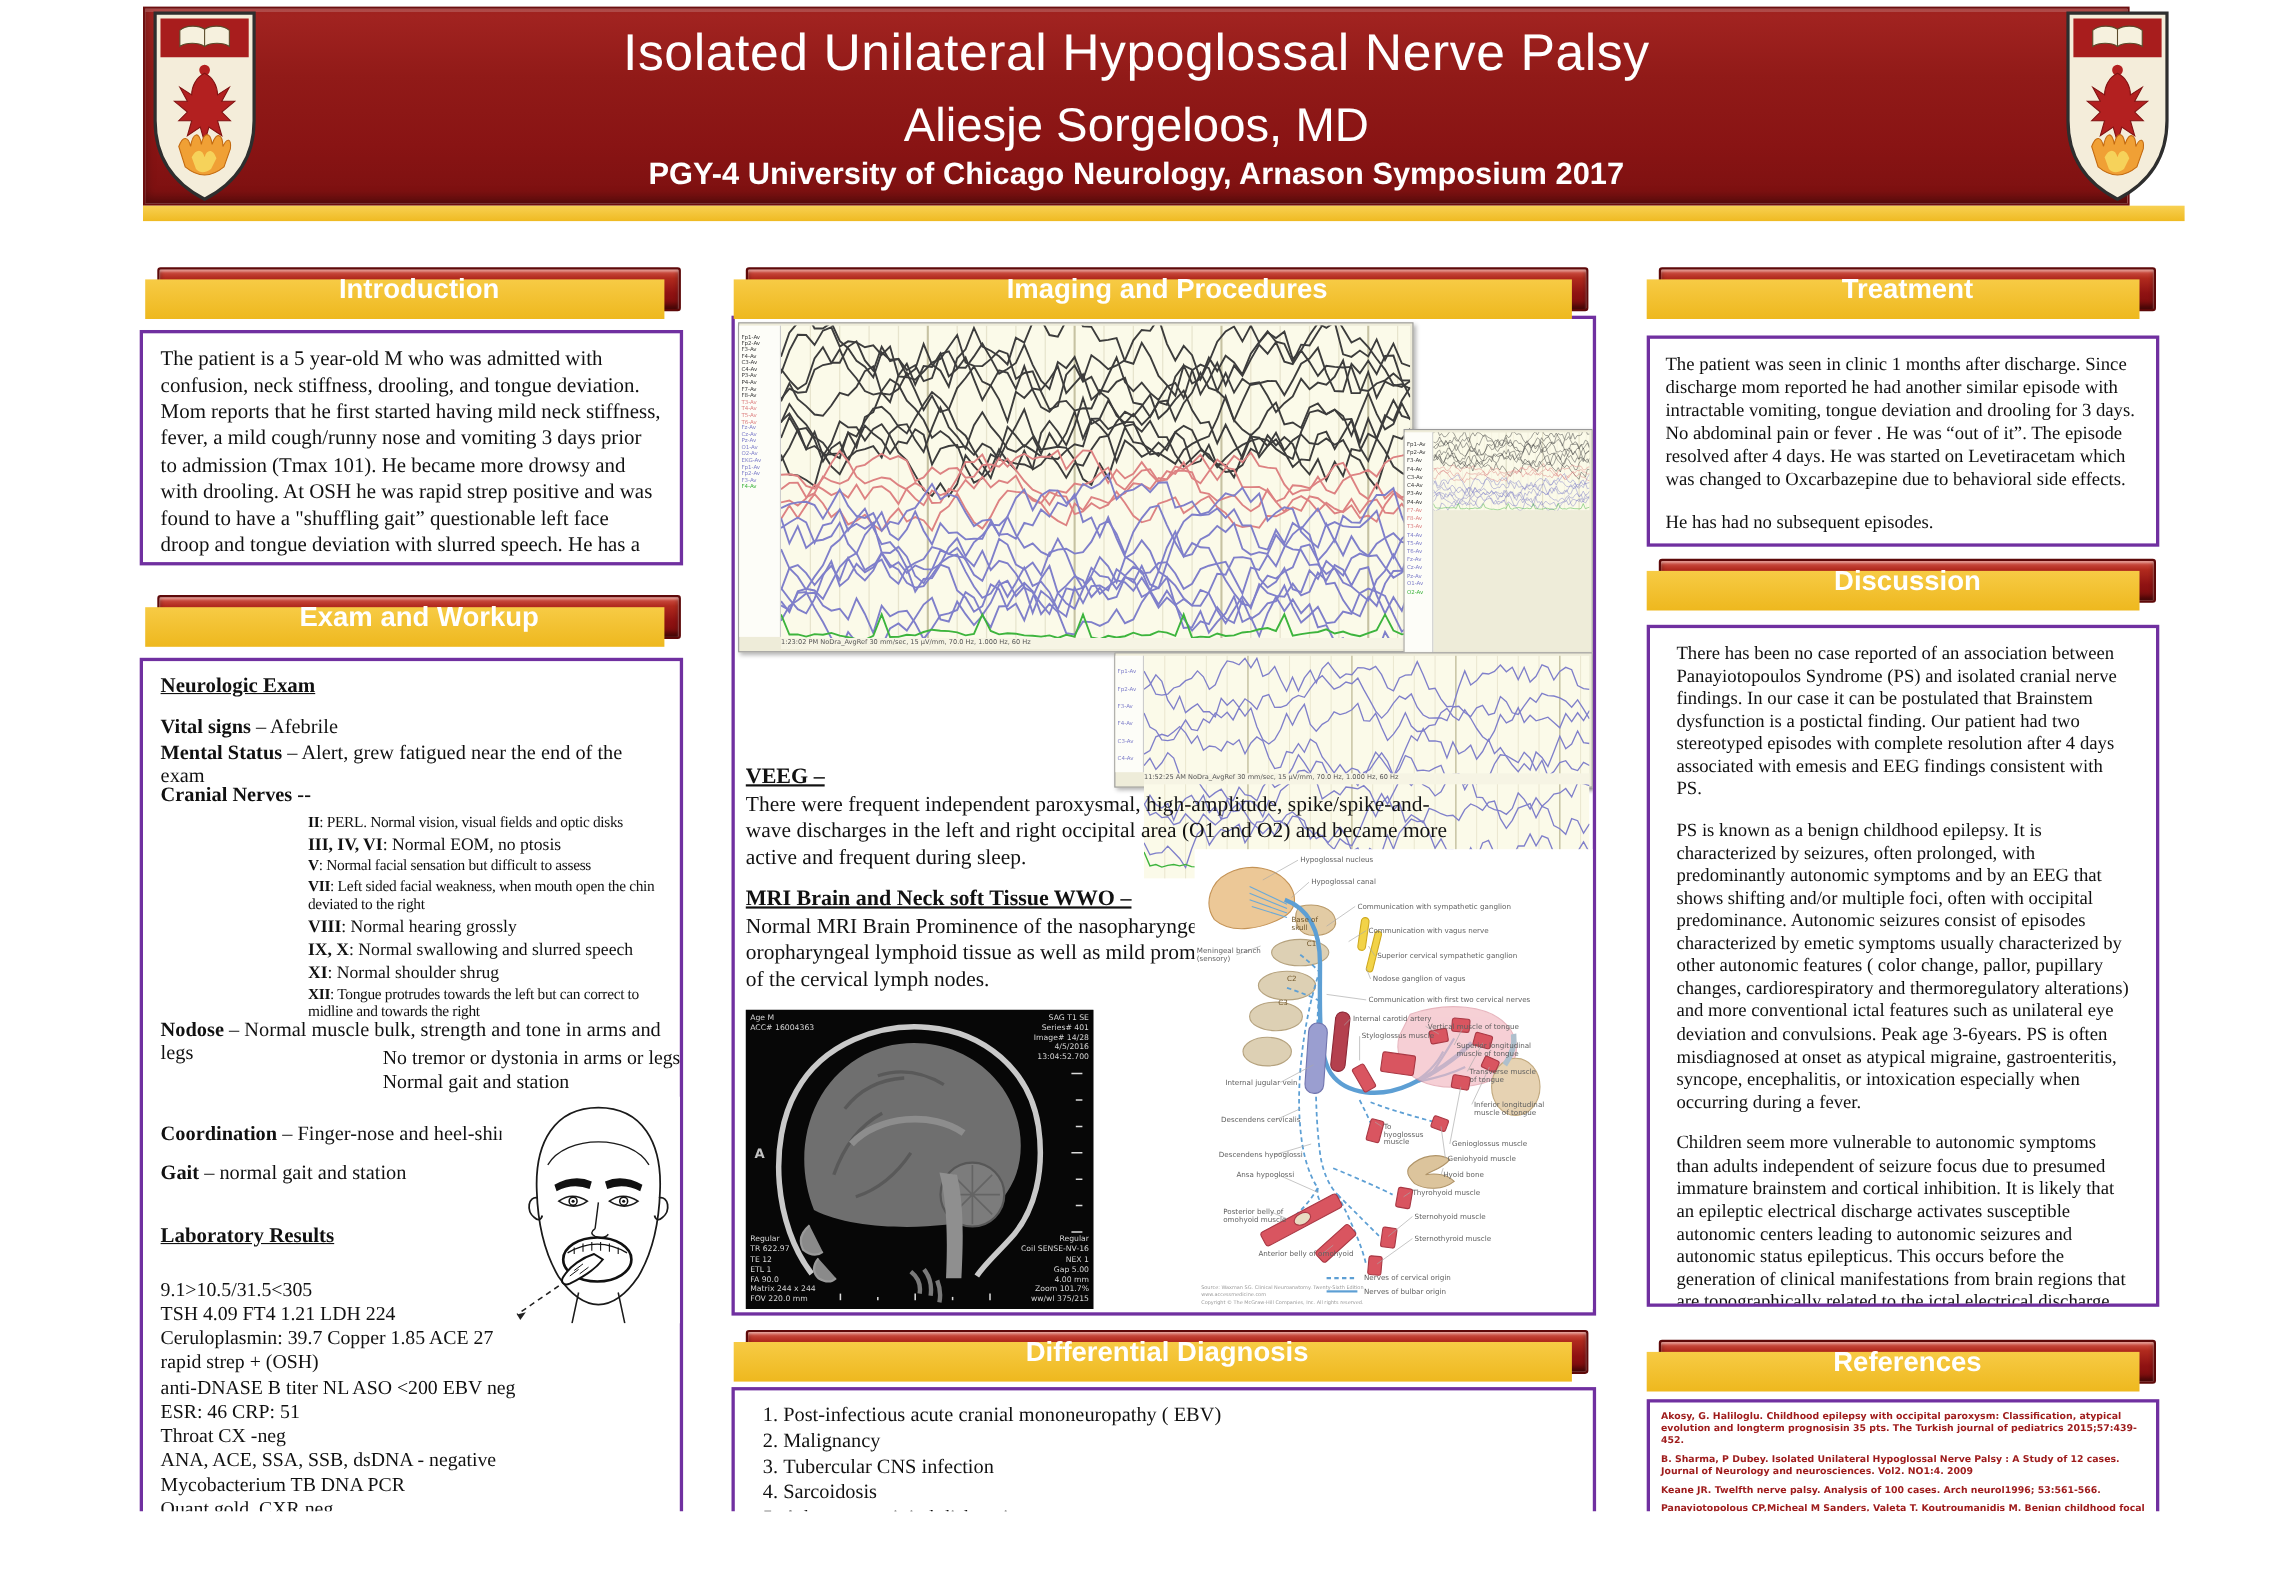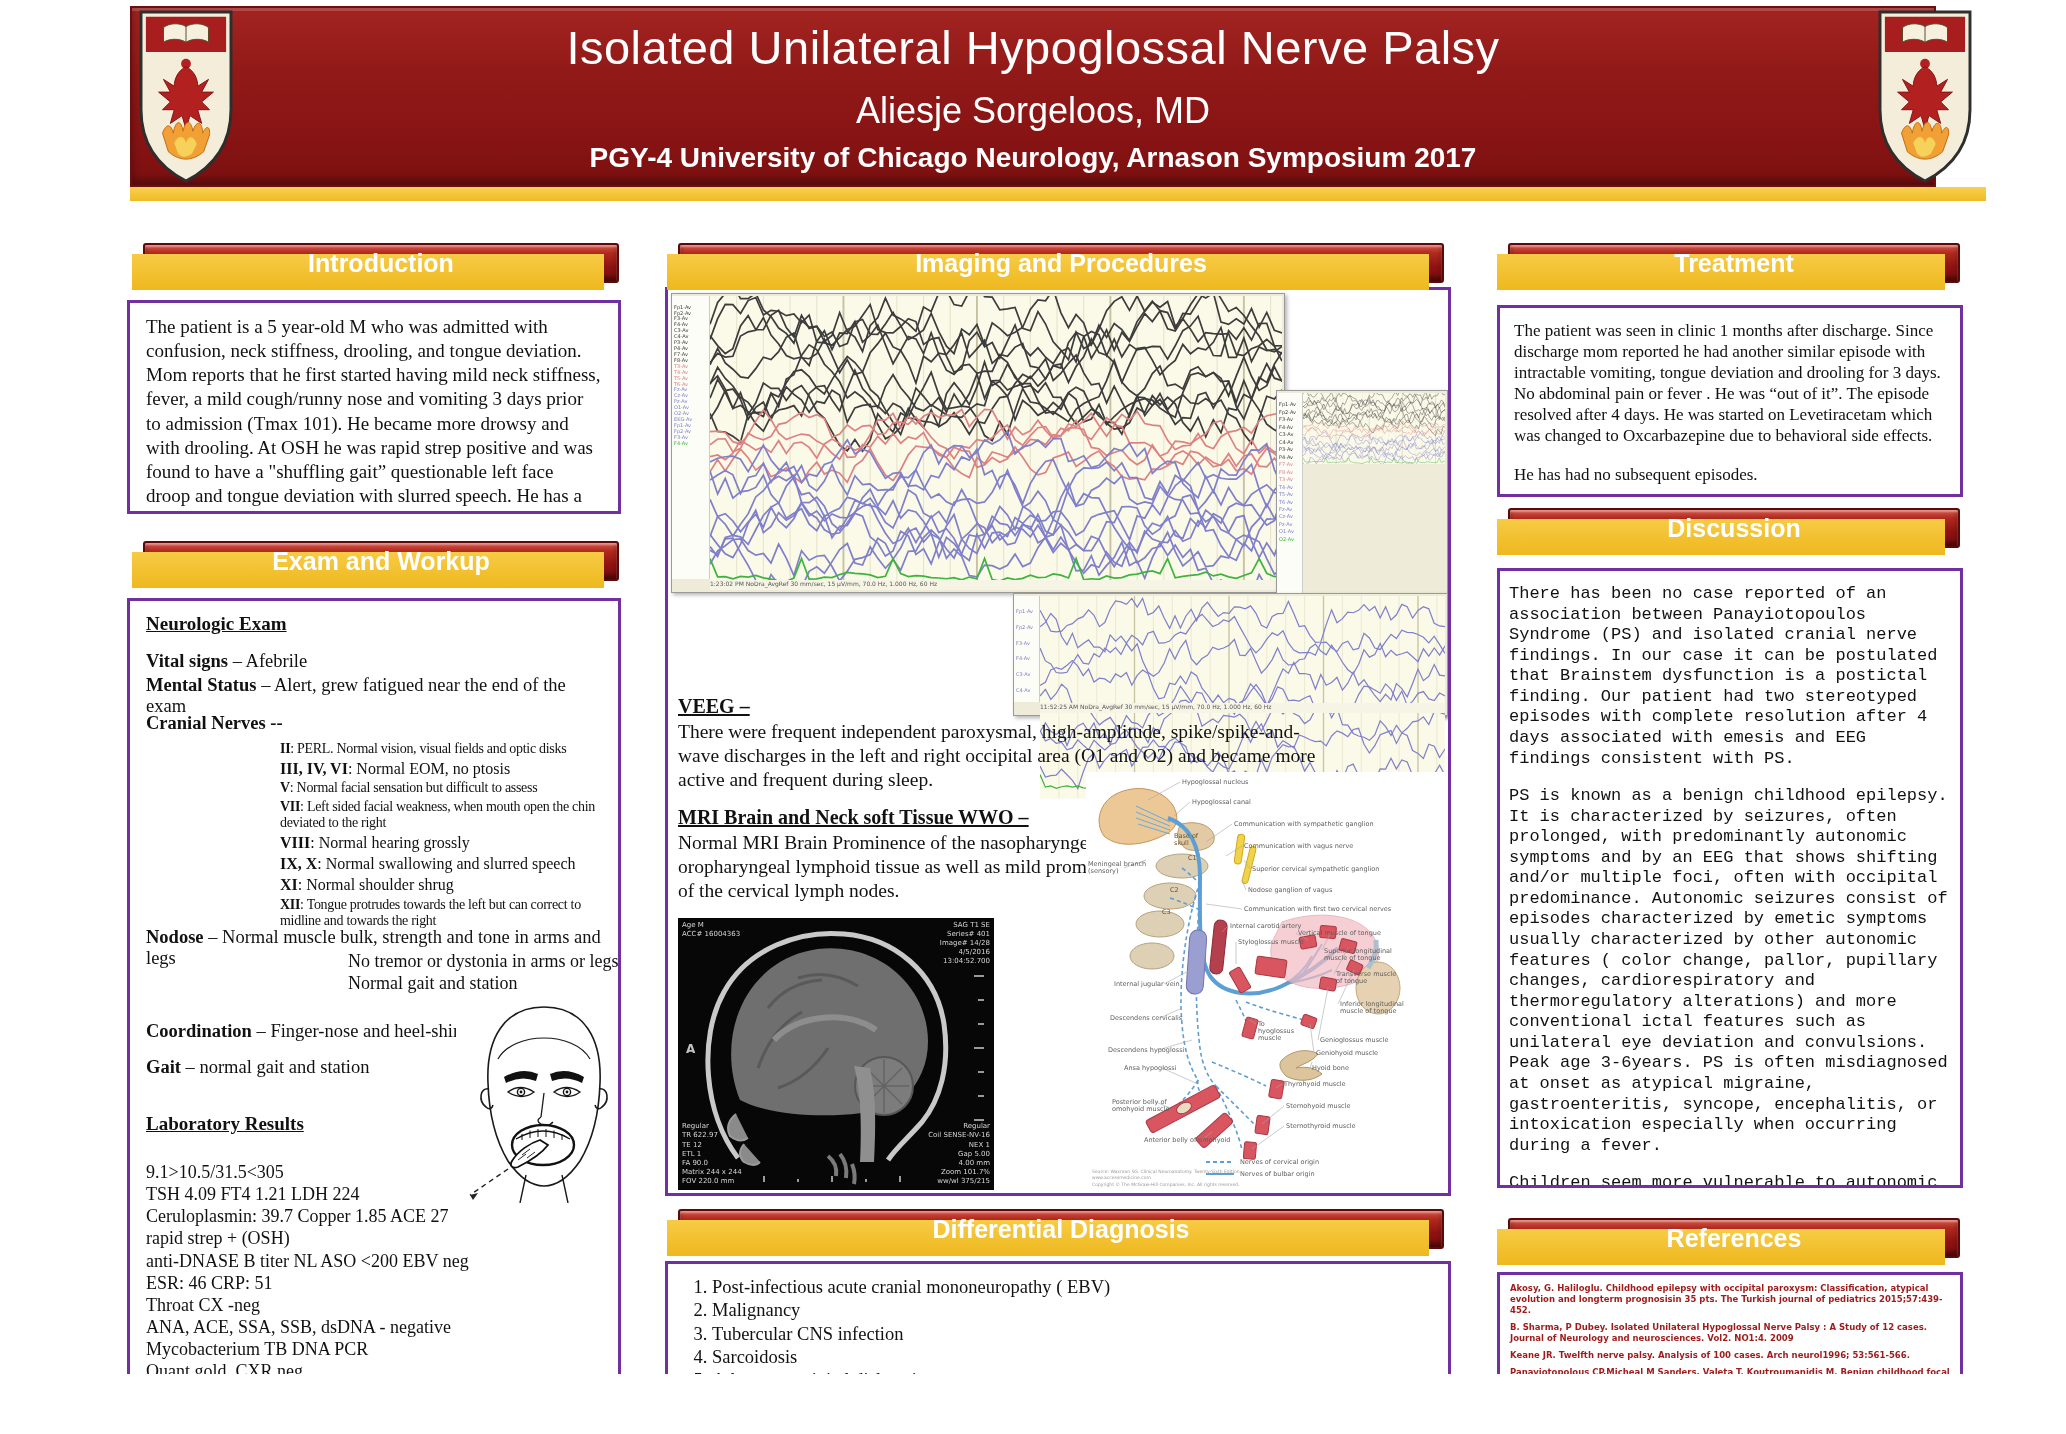--- a/index.html
+++ b/index.html
@@ -8,21 +8,21 @@
   
   .band{position:absolute;left:130px;top:6px;width:1806px;height:181px;
         background:linear-gradient(180deg,#a32421 0%,#911a18 35%,#891414 70%,#7c1010 100%);
         border:2px solid #6d0f0f;box-sizing:border-box;
         box-shadow:inset 0 3px 0 rgba(255,255,255,.18), inset 0 -5px 10px rgba(0,0,0,.35);}
   .gold-stripe{position:absolute;left:130px;top:187px;width:1856px;height:14px;
         background:linear-gradient(180deg,#f8d153,#efba22);}
   .band-title{position:absolute;left:300px;right:300px;top:12px;text-align:center;color:#fff;
         font-family:"Liberation Sans",sans-serif;font-size:47px;letter-spacing:.5px;}
   .band-author{position:absolute;left:300px;right:300px;top:82px;text-align:center;color:#fff;
-        font-family:"Liberation Sans",sans-serif;font-size:36px;}
+        font-family:"Liberation Sans",sans-serif;font-size:43px;}
   .band-aff{position:absolute;left:300px;right:300px;top:134px;text-align:center;color:#fff;
         font-family:"Liberation Sans",sans-serif;font-size:28px;font-weight:bold;}
   .crest{position:absolute;top:8px;width:106px;height:178px;}
   .crest.left{left:133px;} .crest.right{left:1872px;}
   
   .bar{position:absolute;height:40px;z-index:2;border:2px solid #5e0909;border-radius:3px;box-sizing:border-box;
        background:linear-gradient(180deg,#d4574a 0%,#b12a1e 22%,#8f1212 60%,#7a0c0c 100%);
        box-shadow:inset 0 2px 2px rgba(255,255,255,.4), inset 0 -4px 5px rgba(0,0,0,.45);
        display:flex;align-items:center;justify-content:center;}
   .bar::before{content:"";position:absolute;left:-13px;top:9px;width:100%;height:100%;
@@ -82,21 +82,21 @@
   .leg{font:6.5px "DejaVu Sans",sans-serif;fill:#5f5f5f;}
   .anat-source{position:absolute;left:6px;bottom:2px;font:4.5px "DejaVu Sans",sans-serif;color:#9a9a9a;white-space:pre-line;line-height:1.4;}
   #diff-bar{left:678px;top:1209px;width:766px;}
   #diff-box{left:665px;top:1261px;width:786px;height:170px;padding:10px 16px;}
   #diff-box ol{margin:2px 0 0 28px;padding:0;font-size:18.5px;line-height:1.26;}
   
   #treat-bar{left:1508px;top:243px;width:452px;}
   #treat-box{left:1497px;top:305px;width:466px;height:192px;padding:12px 14px;}
   #treat-box p{margin:0 0 18px 0;font-size:17px;line-height:1.24;}
   #disc-bar{left:1508px;top:508px;width:452px;}
-  #disc-box{left:1497px;top:568px;width:466px;height:620px;padding:13px 9px;font-family:Liberation Mono, monospace;}
+  #disc-box{left:1497px;top:568px;width:466px;height:620px;padding:13px 24px;}
   #disc-box p{margin:0 0 17px 0;font-size:17px;line-height:1.21;}
   #refs-bar{left:1508px;top:1218px;width:452px;}
   #refs-box{left:1497px;top:1272px;width:466px;height:158px;padding:8px 10px;}
   #refs-box p{margin:0 0 6px 0;font:bold 8.5px "DejaVu Sans",sans-serif;color:#9e1b1b;line-height:1.3;}
 </style>
 </head>
 <body>
 
 <svg width="0" height="0" style="position:absolute">
   <defs>

